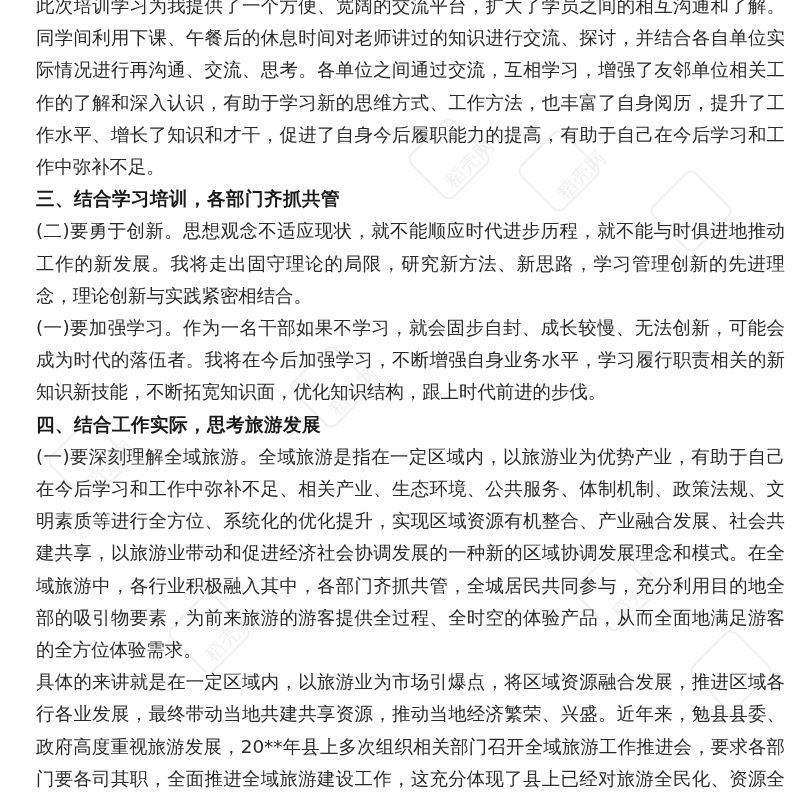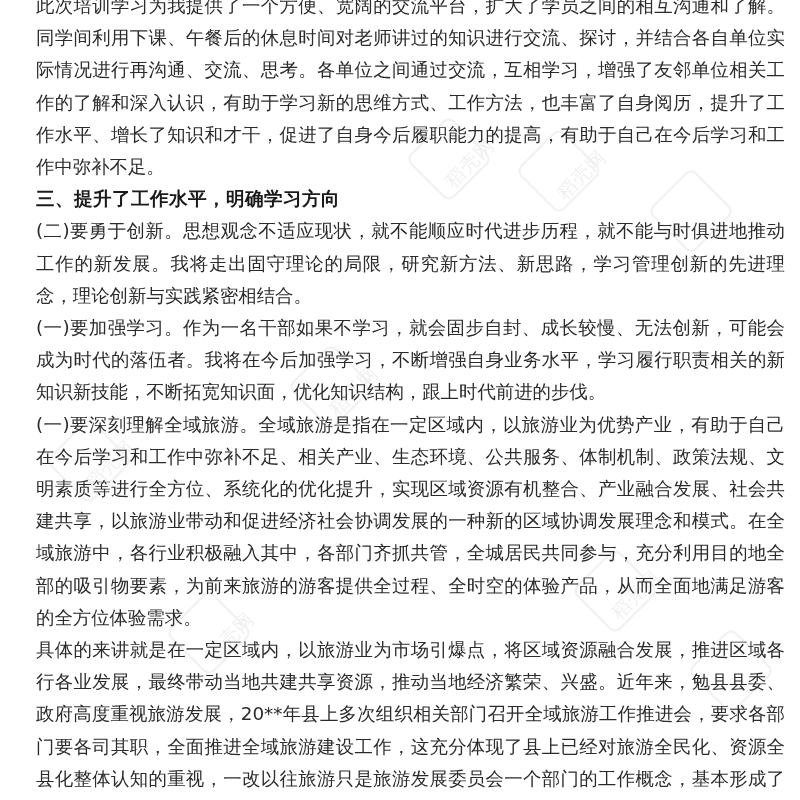--- a/index.html
+++ b/index.html
@@ -109,25 +109,26 @@
   <span class="wm" style="left:80px; top:452px;">稻壳网</span>
 
   <div class="wm-box" style="left:700px; top:640px;"></div>
 </div>
 
 <div id="page">
   <div class="doc-body">
 
     <p class="para clip-first">此次培训学习为我提供了一个方便、宽阔的交流平台，扩大了学员之间的相互沟通和了解。同学间利用下课、午餐后的休息时间对老师讲过的知识进行交流、探讨，并结合各自单位实际情况进行再沟通、交流、思考。各单位之间通过交流，互相学习，增强了友邻单位相关工作的了解和深入认识，有助于学习新的思维方式、工作方法，也丰富了自身阅历，提升了工作水平、增长了知识和才干，促进了自身今后履职能力的提高，有助于自己在今后学习和工作中弥补不足。</p>
 
-    <h2 class="heading">三、提升了工作水平，明确学习方向</h2>
+    <h2 class="heading">三、结合学习培训，各部门齐抓共管</h2>
 
     <p class="para">(二)要勇于创新。思想观念不适应现状，就不能顺应时代进步历程，就不能与时俱进地推动工作的新发展。我将走出固守理论的局限，研究新方法、新思路，学习管理创新的先进理念，理论创新与实践紧密相结合。</p>
 
     <p class="para">(一)要加强学习。作为一名干部如果不学习，就会固步自封、成长较慢、无法创新，可能会成为时代的落伍者。我将在今后加强学习，不断增强自身业务水平，学习履行职责相关的新知识新技能，不断拓宽知识面，优化知识结构，跟上时代前进的步伐。</p>
 
+    <h2 class="heading">四、结合工作实际，思考旅游发展</h2>
 
     <p class="para">(一)要深刻理解全域旅游。全域旅游是指在一定区域内，以旅游业为优势产业，有助于自己在今后学习和工作中弥补不足、相关产业、生态环境、公共服务、体制机制、政策法规、文明素质等进行全方位、系统化的优化提升，实现区域资源有机整合、产业融合发展、社会共建共享，以旅游业带动和促进经济社会协调发展的一种新的区域协调发展理念和模式。在全域旅游中，各行业积极融入其中，各部门齐抓共管，全城居民共同参与，充分利用目的地全部的吸引物要素，为前来旅游的游客提供全过程、全时空的体验产品，从而全面地满足游客的全方位体验需求。</p>
 
     <p class="para">具体的来讲就是在一定区域内，以旅游业为市场引爆点，将区域资源融合发展，推进区域各行各业发展，最终带动当地共建共享资源，推动当地经济繁荣、兴盛。近年来，勉县县委、政府高度重视旅游发展，20**年县上多次组织相关部门召开全域旅游工作推进会，要求各部门要各司其职，全面推进全域旅游建设工作，这充分体现了县上已经对旅游全民化、资源全县化整体认知的重视，一改以往旅游只是旅游发展委员会一个部门的工作概念，基本形成了集中发力、齐抓共管局面。但在实际工作中，很多部门对全域旅游概念模糊，在实际工作中仍然存在个人主义思想，干工作推诿扯皮的现象。这有力的说明我们"旅游+"的理念还不被所有的部门单位认知、重视，需要我们加强组织各部门单位学习、交流、讨论，形成齐抓共</p>
 
   </div>
 </div>
 
 </body></html>

